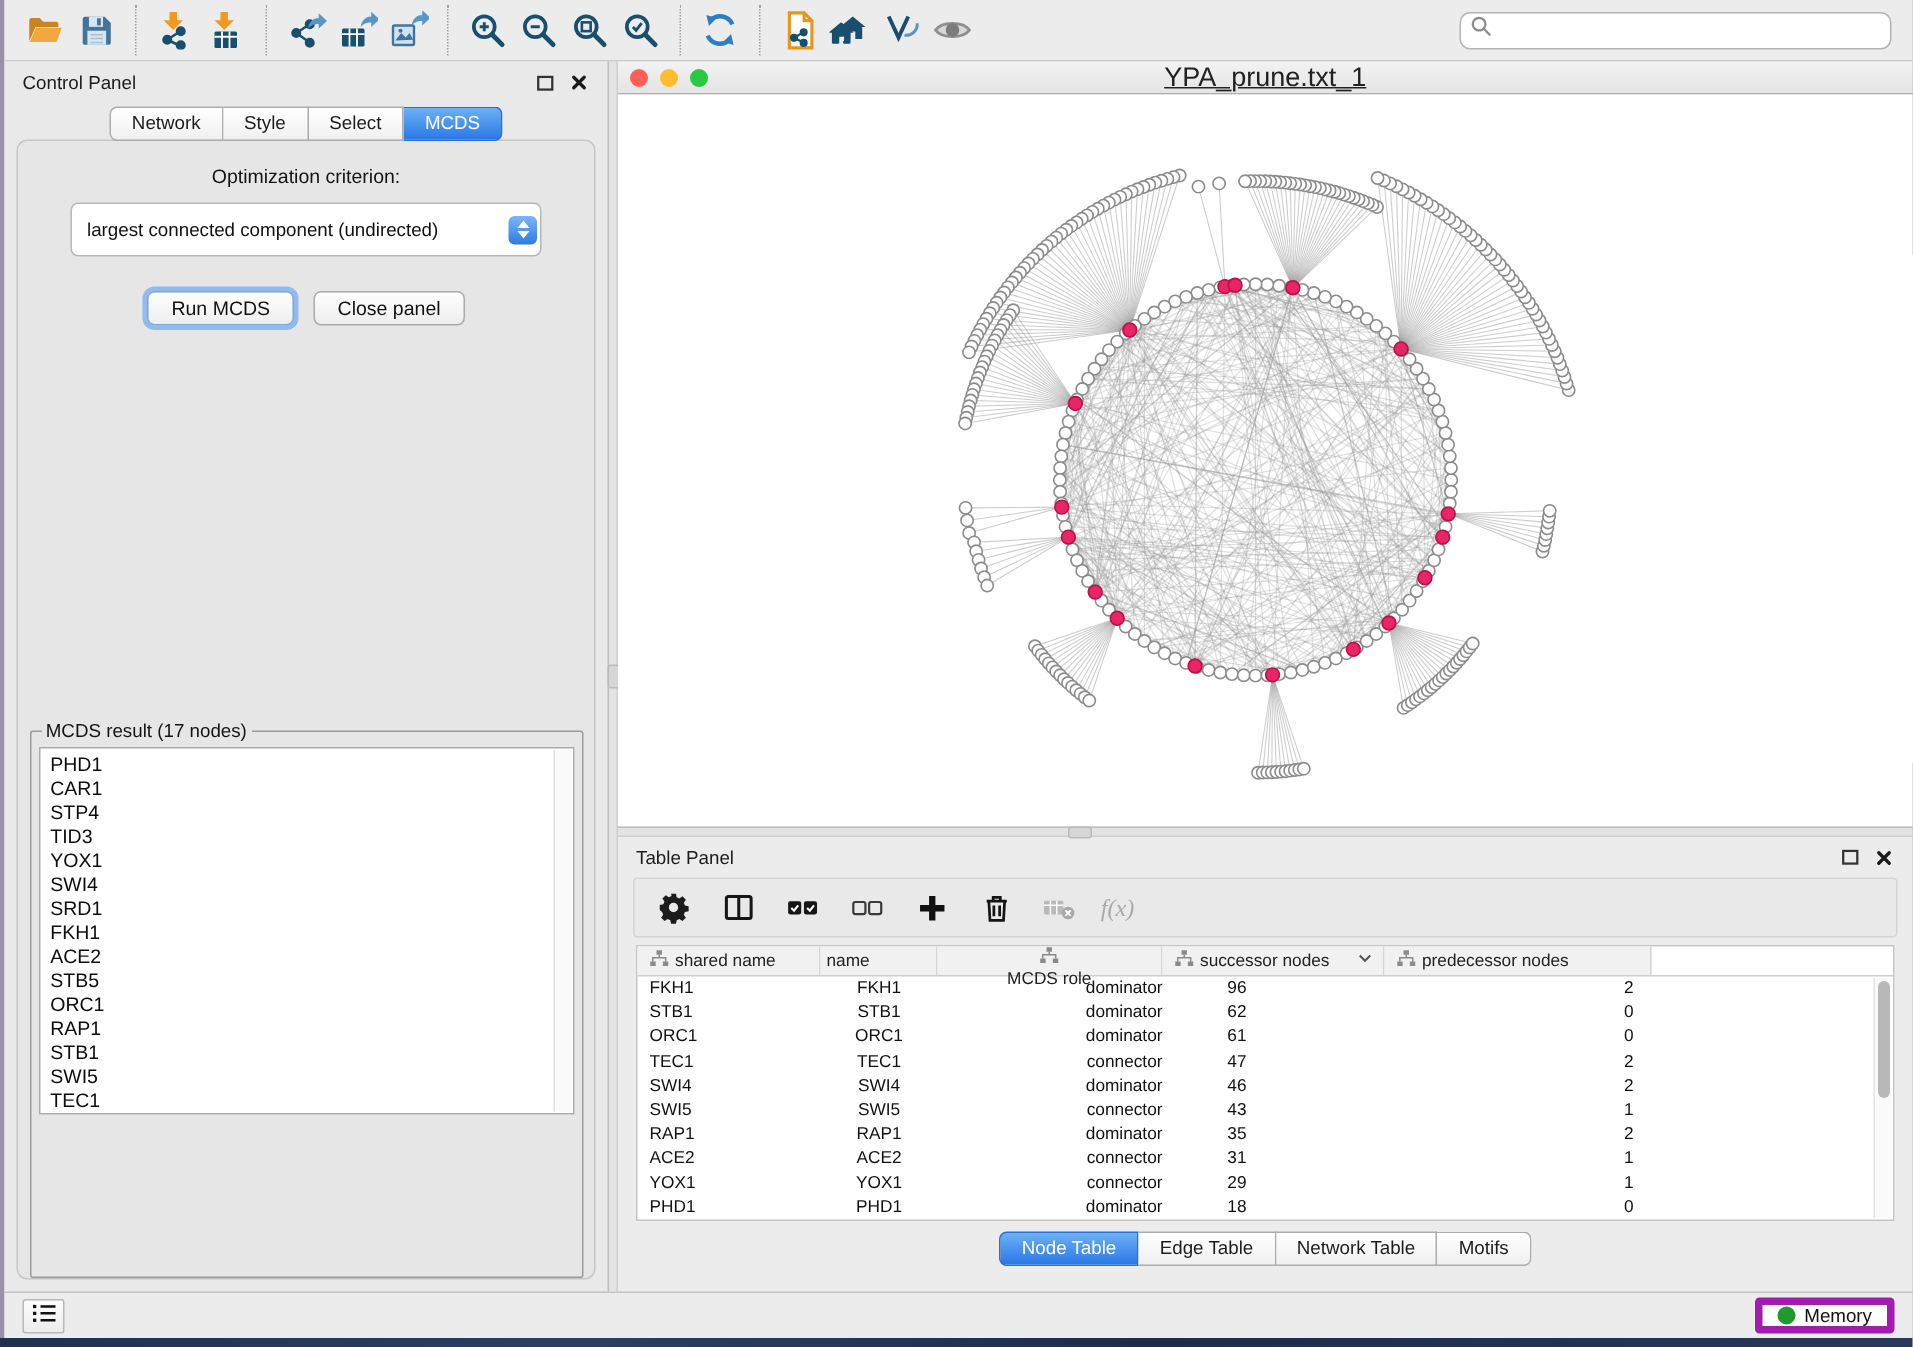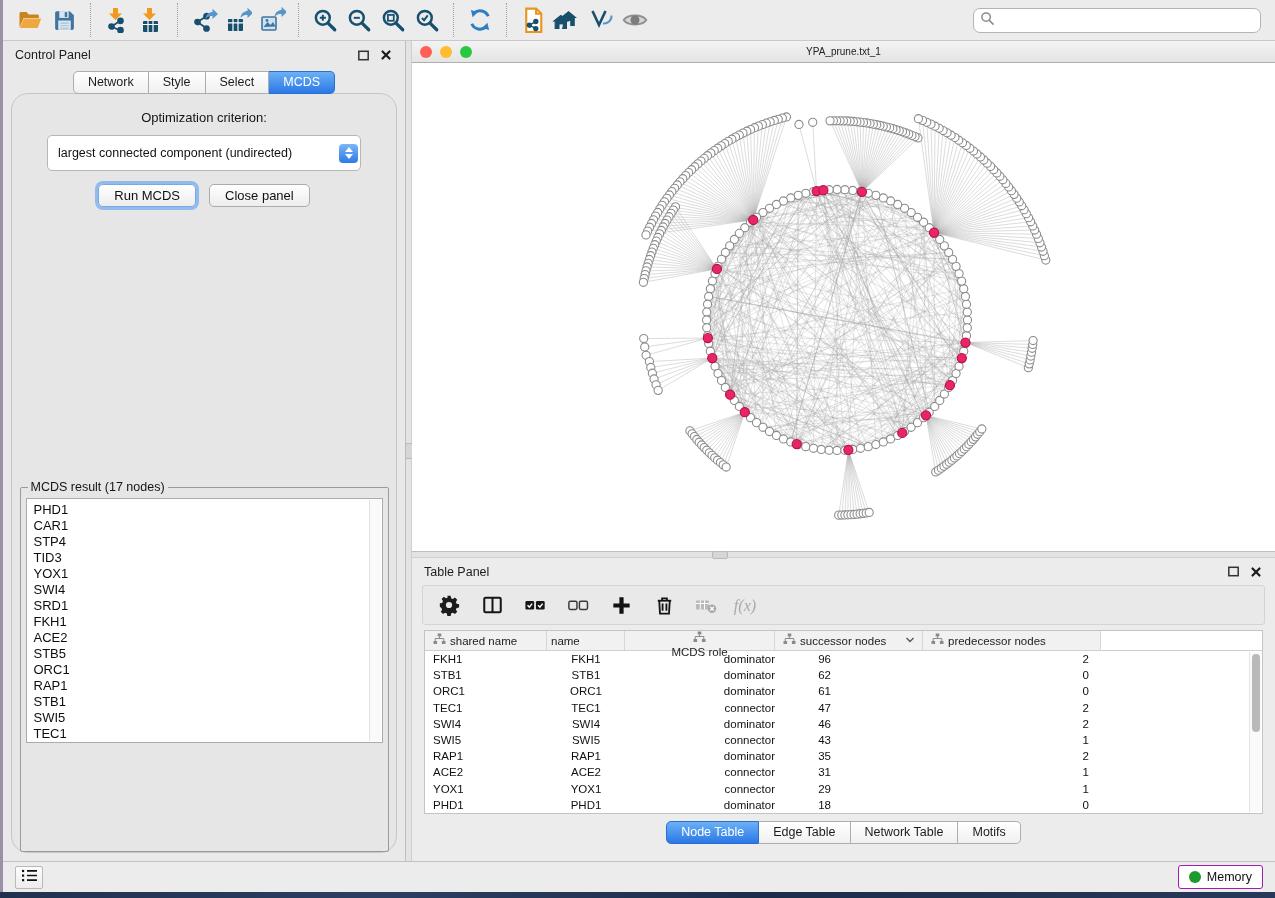--- a/index.html
+++ b/index.html
@@ -40,36 +40,36 @@
   .win-btns svg { display:block; cursor:pointer; }
   .cp-tabs { display:flex; justify-content:center; margin-top:4px; position:relative; z-index:2;text-align:center; }
   .tab {
     font-size:12.5px; color:#1c1c1c; padding:3px 14px 4px 14px; background:linear-gradient(#ffffff,#f0f0f0);
     border:1px solid #adadad; border-left-width:0; cursor:pointer; line-height:14px;
   }
   .tab:first-child { border-left-width:1px; border-radius:5px 0 0 5px; }
   .tab:last-child { border-radius:0 5px 5px 0; }
   .tab.active { background:linear-gradient(#6cb0f5,#2a78e6); color:#fff; border-color:#2a6fd2; }
   .cp-body {
-    margin:-1px 8px 0 8px; flex:1; background:#e6e6e6; border:1px solid #c6c6c6; border-radius:17px;
+    margin:-1px 8px 0 8px; flex:1; background:#e6e6e6; border:1px solid #c6c6c6; border-radius:7px;
     display:flex; flex-direction:column; align-items:center; padding-top:16px; min-height:0;
   }
   .opt-label { font-size:13px; color:#141414; margin-bottom:10px; }
   .select {
     width:314px; height:36px; background:#fff; border:1px solid #b7b7b7; border-radius:5px;
     display:flex; align-items:center; padding:0 2px 0 10px; cursor:pointer;
   }
   .select .sel-value { font-size:12.5px; color:#111; flex:1; white-space:nowrap; }
   .stepper {
     width:19px; height:19px; border-radius:4px; background:linear-gradient(#7db6f7,#2d7ae4);
     display:flex; flex-direction:column; align-items:center; justify-content:center; gap:2px;
   }
   .stepper .up { width:0; height:0; border-left:4px solid transparent; border-right:4px solid transparent; border-bottom:5px solid #fff; }
   .stepper .down { width:0; height:0; border-left:4px solid transparent; border-right:4px solid transparent; border-top:5px solid #fff; }
-  .btn-row { display:flex; gap:13px; margin-top:13px; }
+  .btn-row { display:flex; gap:13px; margin-top:23px; }
   .btn {
     height:23px; padding:0 15px; font-size:13px; color:#111; font-family:"Liberation Sans",sans-serif;
     background:linear-gradient(#ffffff,#ededed); border:1px solid #ababab; border-radius:5px; cursor:pointer;
   }
   .btn.focusring { box-shadow:0 0 0 3px rgba(102,163,239,.65); border-color:#7aa8e0; }
   .mcds-result {
     margin-top:auto; width:369px; height:372px; border:1px solid #9a9a9a; border-radius:2px;
     padding:4px 5px 6px 5px; display:flex; background:transparent;
   }
   .mcds-result legend { font-size:12.5px; color:#141414; padding:0 3px; margin-left:2px; }
@@ -85,21 +85,21 @@
   .hsplit .grip-h { position:absolute; left:300px; top:-1px; width:16px; height:8px; background:#d6d6d6; border:1px solid #bbb; border-radius:2px; }
   
   .right-col { flex:1; display:flex; flex-direction:column; min-width:0; }
   .net-window { flex:1; display:flex; flex-direction:column; min-height:0; }
   .net-titlebar {
     height:22px; background:linear-gradient(#f3f3f3,#e4e4e4); border-bottom:1px solid #aeaeae;
     display:flex; align-items:center; padding:0 8px; position:relative;
   }
   .lights { display:flex; gap:8px; }
   .light { width:12px; height:12px; border-radius:50%; cursor:pointer; }
-  .net-title { position:absolute; left:0; right:0; text-align:center; font-size:10px; color:#222; pointer-events:none; }
+  .net-title { position:absolute; left:0; right:0; text-align:center; font-size:18px; color:#222; pointer-events:none;text-decoration:underline; }
   .net-canvas { flex:1; background:#fff; position:relative; min-height:0; }
   .net-canvas svg { position:absolute; inset:0; width:100%; height:100%; }
   
   .table-panel { height:303px; flex:0 0 auto; background:#ececec; display:flex; flex-direction:column; }
   .tp-header { height:24px; display:flex; align-items:center; padding:3px 12px 0 12px; }
   .tp-toolbar {
     margin:3px 10px 0 10px; height:40px; background:#e9e9e9; border:1px solid #d4d4d4; border-radius:3px;
     display:flex; align-items:center; gap:7px; padding:0 8px; flex:0 0 auto;
   }
   .tp-toolbar .tbtn { width:36px; }
@@ -120,21 +120,21 @@
   .c2 { padding-left:12px; text-align:right; }
   .c3 { padding-right:92px; text-align:right; }
   .c4 { padding-right:12px; text-align:right; }
   .t-scroll { position:absolute; top:21px; right:1px; bottom:1px; width:12px; background:#fafafa; border-left:1px solid #e4e4e4; }
   .t-thumb { position:absolute; top:2px; left:1.5px; width:8px; height:78px; background:#b9b9b9; border-radius:4px; }
   .tp-tabs { display:flex; justify-content:center; margin-top:7px; }
   
   .statusbar { height:31px; background:#ececec; border-top:1px solid #c2c2c2; display:flex; align-items:center; padding:0 12px; flex:0 0 auto; }
   .sb-list { width:28px; height:23px; background:linear-gradient(#fdfdfd,#ededed); border:1px solid #b9b9b9; border-radius:2px;
     display:flex; align-items:center; justify-content:center; cursor:pointer; }
-  .sb-mem { margin-left:auto; height:24px; padding:0 10px; background:#fff; border:1px solid #a21caf; border-radius:3px;
+  .sb-mem { margin-left:auto; height:24px; padding:0 10px; background:#fff; border:5px solid #a21caf; border-radius:3px;
     display:flex; align-items:center; gap:6px; font-size:12.5px; color:#111; cursor:pointer; font-family:"Liberation Sans",sans-serif;}
   .sb-mem .dot { width:12px; height:12px; border-radius:50%; background:#1f9a2e; }
 </style>
 </head>
 <body>
 
 <div class="app">
 
   <div class="toolbar">
     <button class="tbtn">

